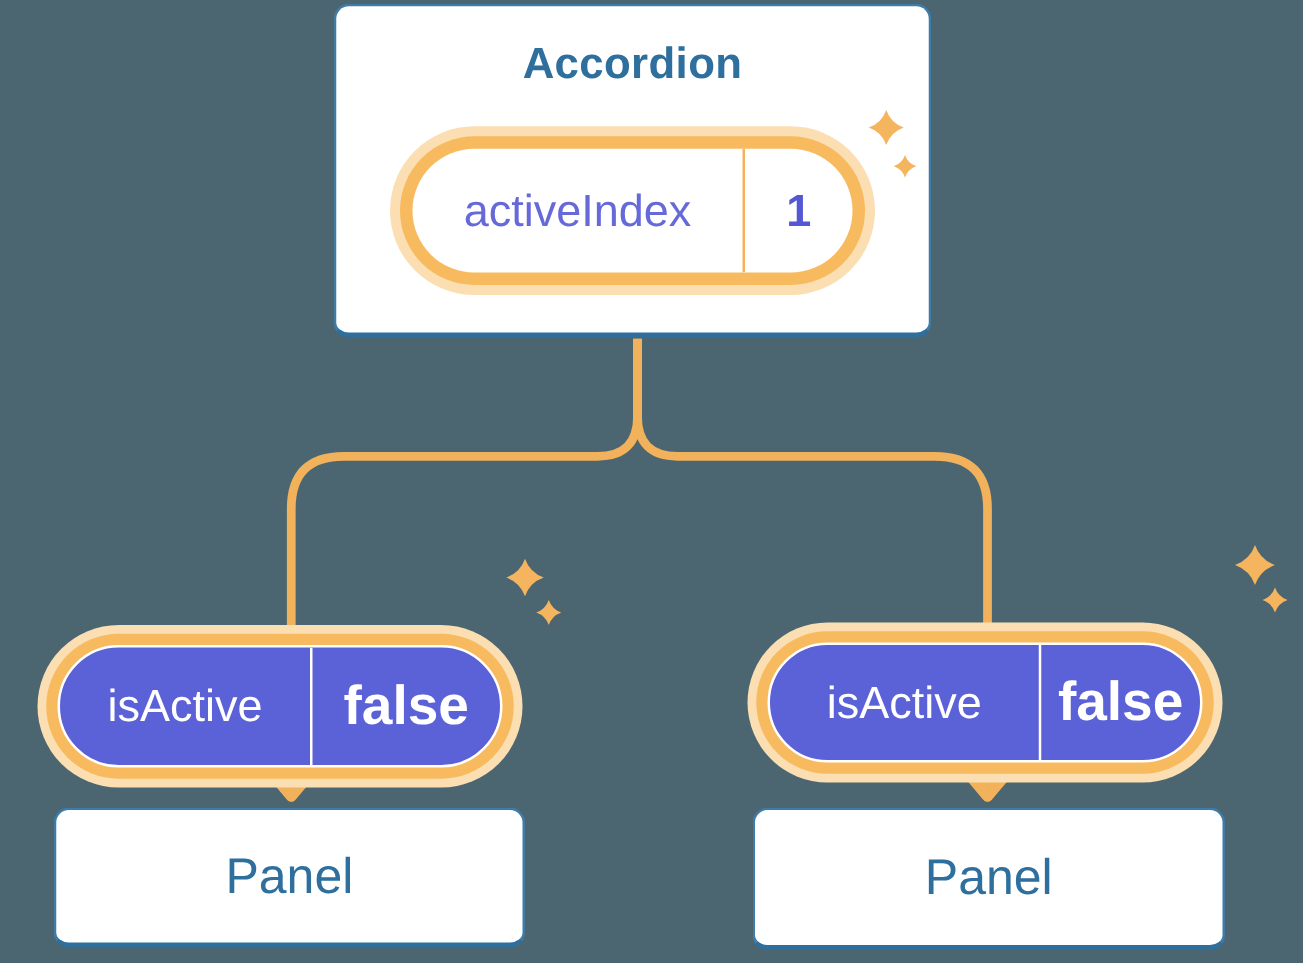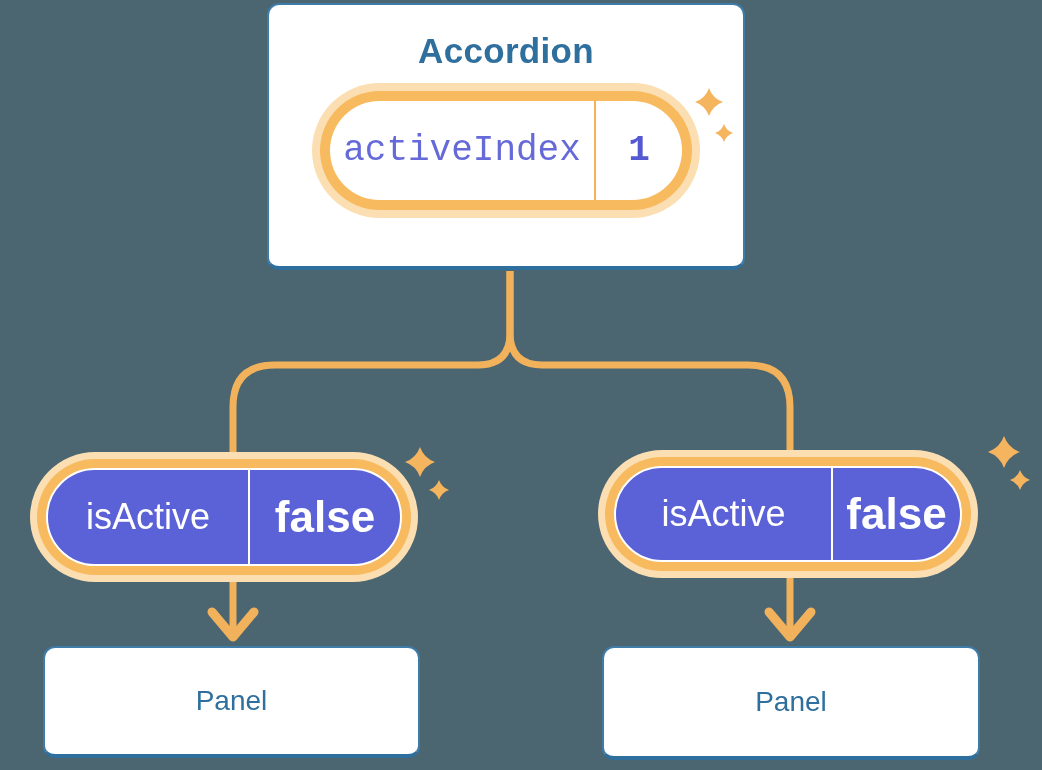--- a/index.html
+++ b/index.html
@@ -40,22 +40,23 @@
     border-radius:12px;
   }
   .accordion{left:267px;top:3px;width:478px;height:267px;display:flex;flex-direction:column;align-items:center;}
   .card-title{margin-top:26px;font-size:35px;font-weight:600;color:var(--heading);letter-spacing:.3px;}
 
   .pill-glow{
     position:relative;z-index:2;
     background:var(--orange-glow);
     border-radius:999px;
     padding:7px;
+    margin-top:48px;
   }
-  .accordion .pill-glow{margin-top:12px;padding:8px;font-family:Liberation Mono, monospace;}
+  .accordion .pill-glow{margin-top:30px;padding:8px;}
   .pill-ring{background:var(--orange-ring);border-radius:999px;padding:9px;}
   .accordion .pill-ring{padding:10px;}
   .pill-inner{
     border-radius:999px;display:flex;align-items:center;overflow:hidden;
   }
   .white-pill{background:var(--white);width:352px;height:99px;}
   .white-pill .plabel{width:264px;text-align:center;font-size:36px;color:var(--purple-text);}
   .white-pill .pvalue{flex:1;text-align:center;font-size:36px;font-weight:700;color:var(--purple-text-bold);}
   .divider{align-self:stretch;width:2px;}
   .divider.orange{background:var(--orange-divider);}
@@ -71,21 +72,21 @@
     display:flex;align-items:center;overflow:hidden;
   }
   .prop-pill.a .purple-pill{width:356px;height:98px;}
   .prop-pill.b .purple-pill{width:348px;height:96px;}
   .purple-pill .plabel{text-align:center;font-size:36px;color:var(--white);}
   .prop-pill.a .plabel{width:200px;}
   .prop-pill.b .plabel{width:215px;}
   .purple-pill .pvalue{flex:1;text-align:center;font-size:44px;font-weight:700;color:var(--white);}
 
   .panel{display:flex;align-items:center;justify-content:center;}
-  .panel .panel-title{font-size:28px;font-weight:500;color:var(--heading);}
+  .panel .panel-title{font-size:40px;font-weight:500;color:var(--heading);}
   .panel.a{left:43px;top:646px;width:377px;height:112px;}
   .panel.b{left:602px;top:646px;width:378px;height:114px;}
 </style>
 </head>
 <body>
 
 <div class="canvas">
 
   <svg class="layer under" viewBox="0 0 1042 770">
     <path class="conn" d="M510 271 L510 333 Q510 365 478 365 L275 365 Q233 365 233 407 L233 630"></path>

